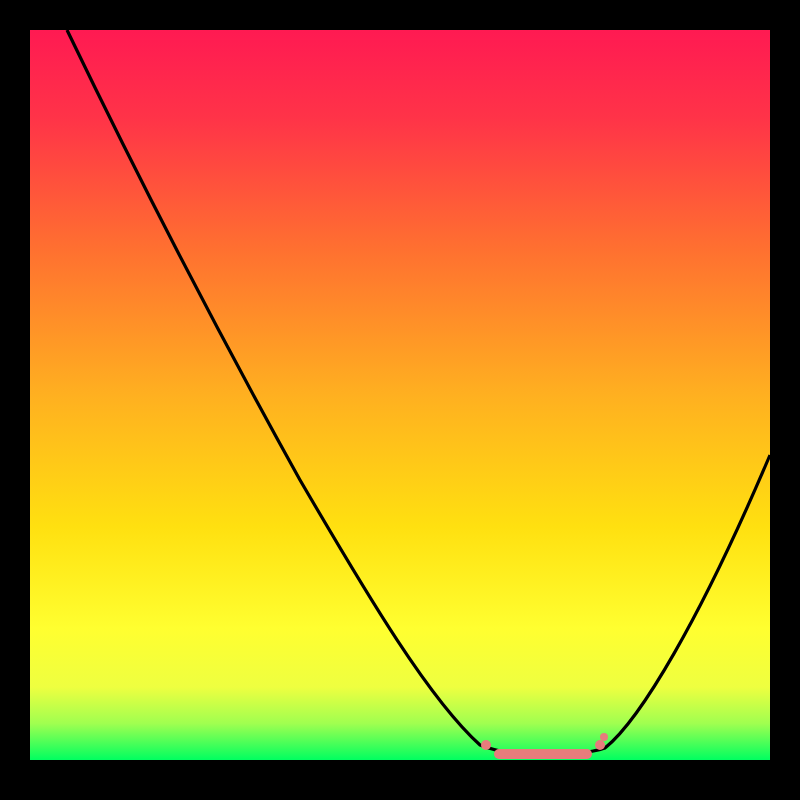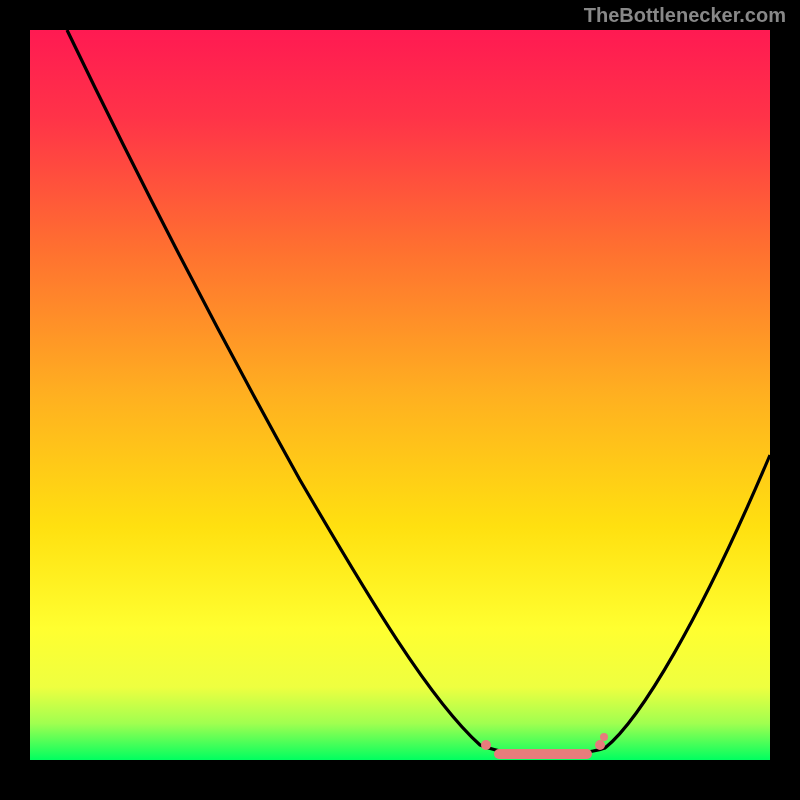--- a/index.html
+++ b/index.html
@@ -22,21 +22,20 @@
     font-weight: bold;
   }
   svg {
     display: block;
   }
 </style>
 </head>
 <body>
 
 <div class="wrap">
-  <div class="attrib">TheBottleneсker.com</div>
 
   <svg width="800" height="800" viewBox="0 0 800 800">
     <defs>
       <linearGradient id="bg" x1="0" y1="0" x2="0" y2="1">
         <stop offset="0%" stop-color="#ff1a52"></stop>
         <stop offset="12%" stop-color="#ff3348"></stop>
         <stop offset="30%" stop-color="#ff7030"></stop>
         <stop offset="50%" stop-color="#ffb020"></stop>
         <stop offset="68%" stop-color="#ffe010"></stop>
         <stop offset="82%" stop-color="#ffff30"></stop>

